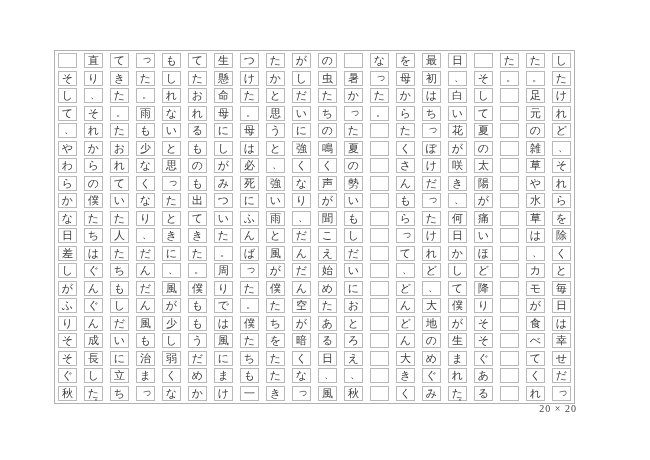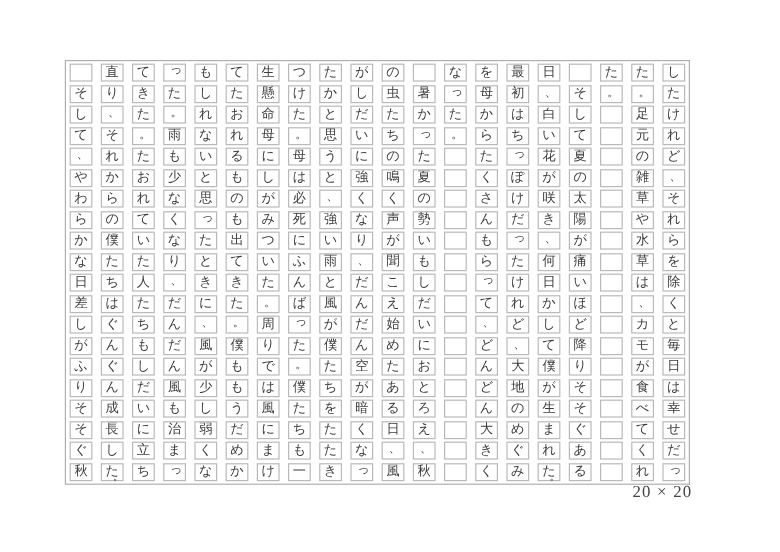--- a/index.html
+++ b/index.html
@@ -59,21 +59,21 @@
   .eol {
     position: absolute;
     right: -1px; bottom: -2px;
     font-size: 9px;
     color: #3b3b3b;
   }
   .grid-label {
     position: absolute;
     top: 403px;
     right: 73px;
-    font-size: 14px;
+    font-size: 10px;
     color: #444444;
     letter-spacing: 1px;
   }
 </style>
 </head>
 <body>
 
 <div class="page">
   <div class="grid" id="grid">
       <div class="gcol">

